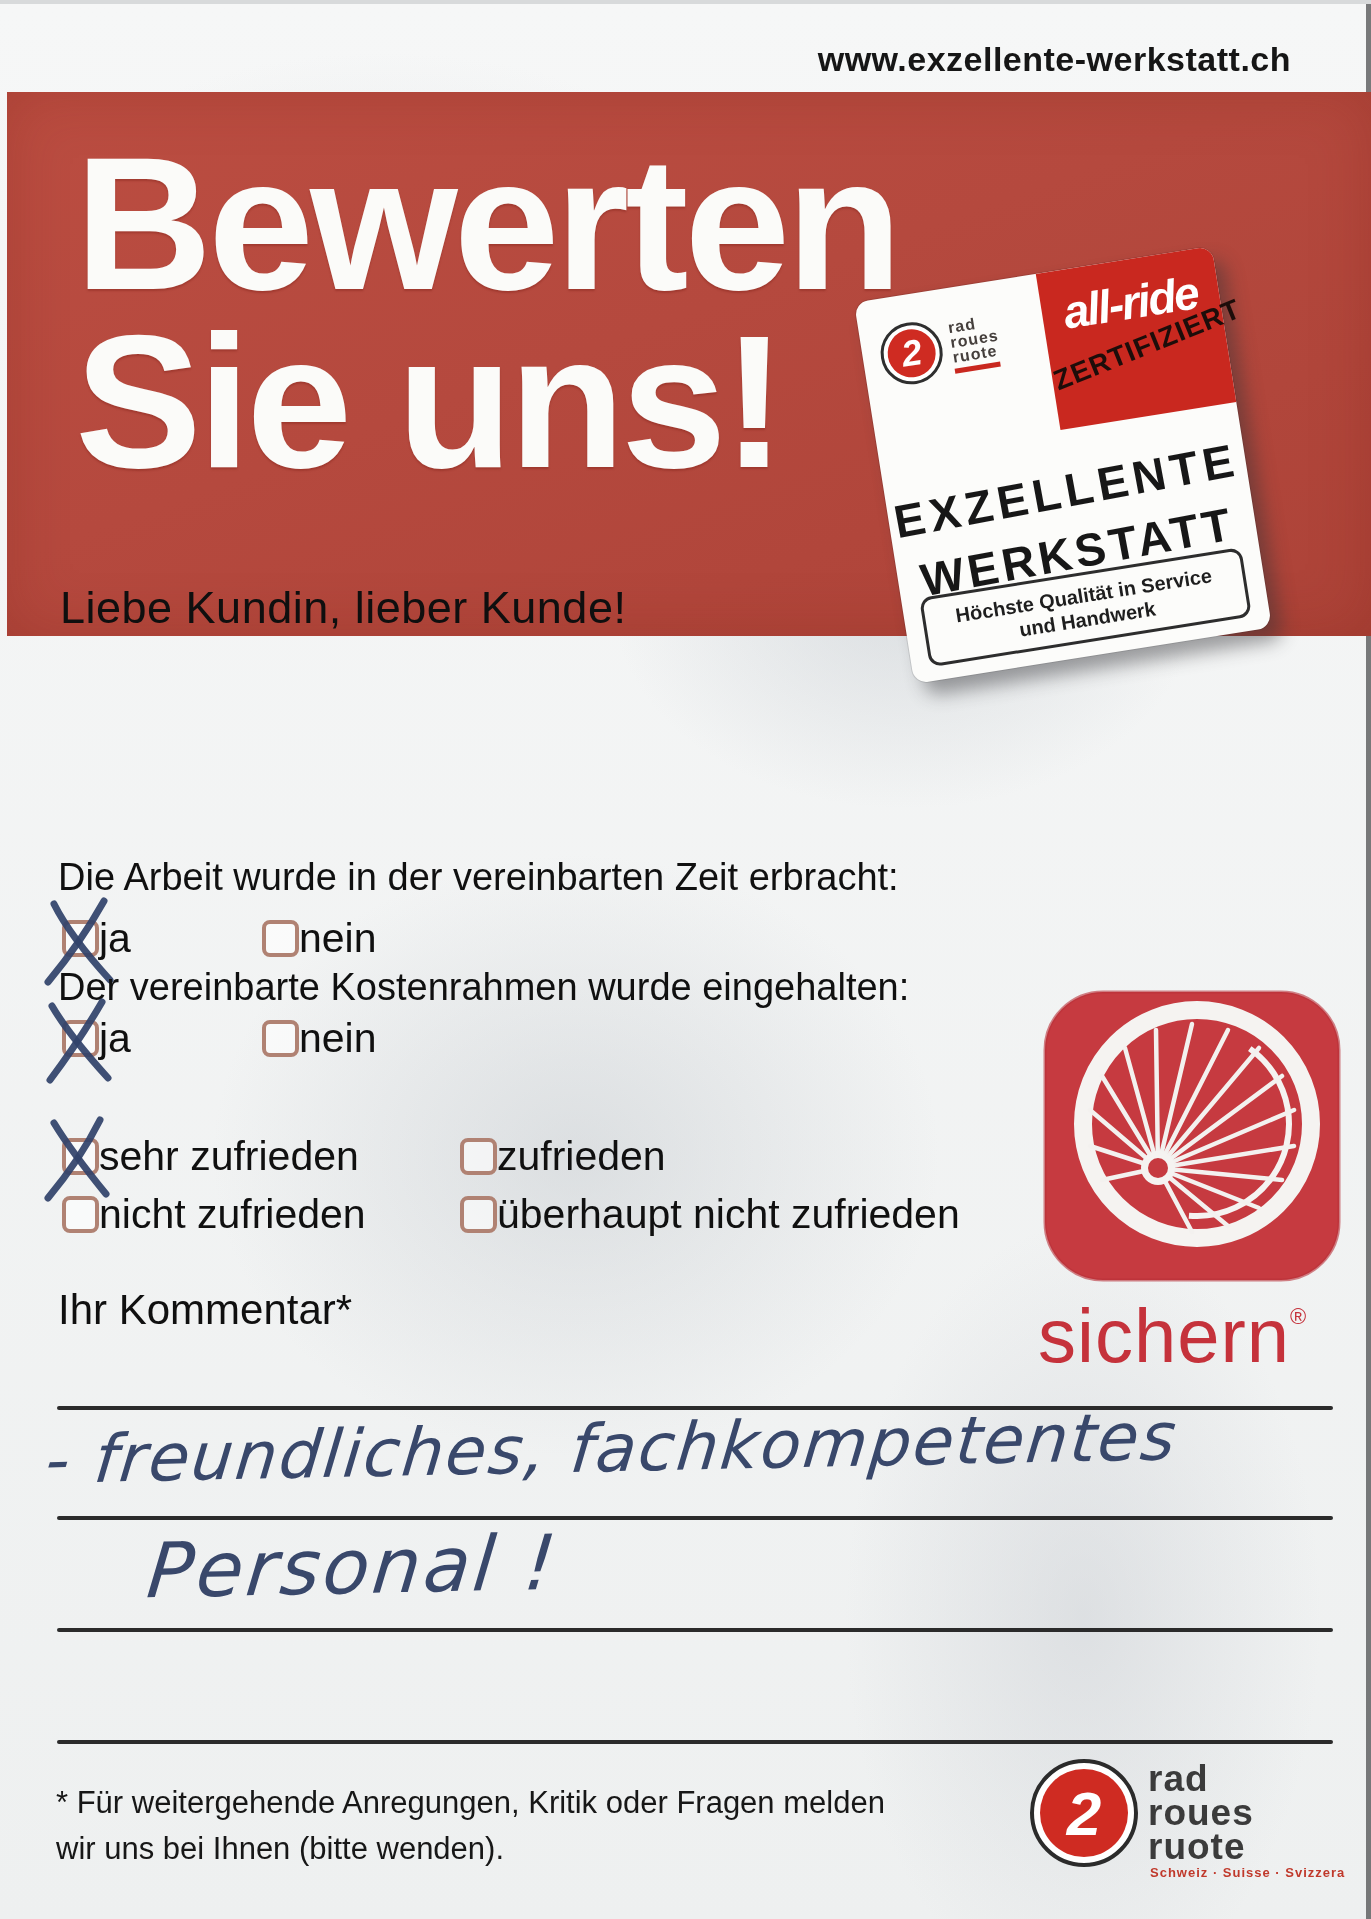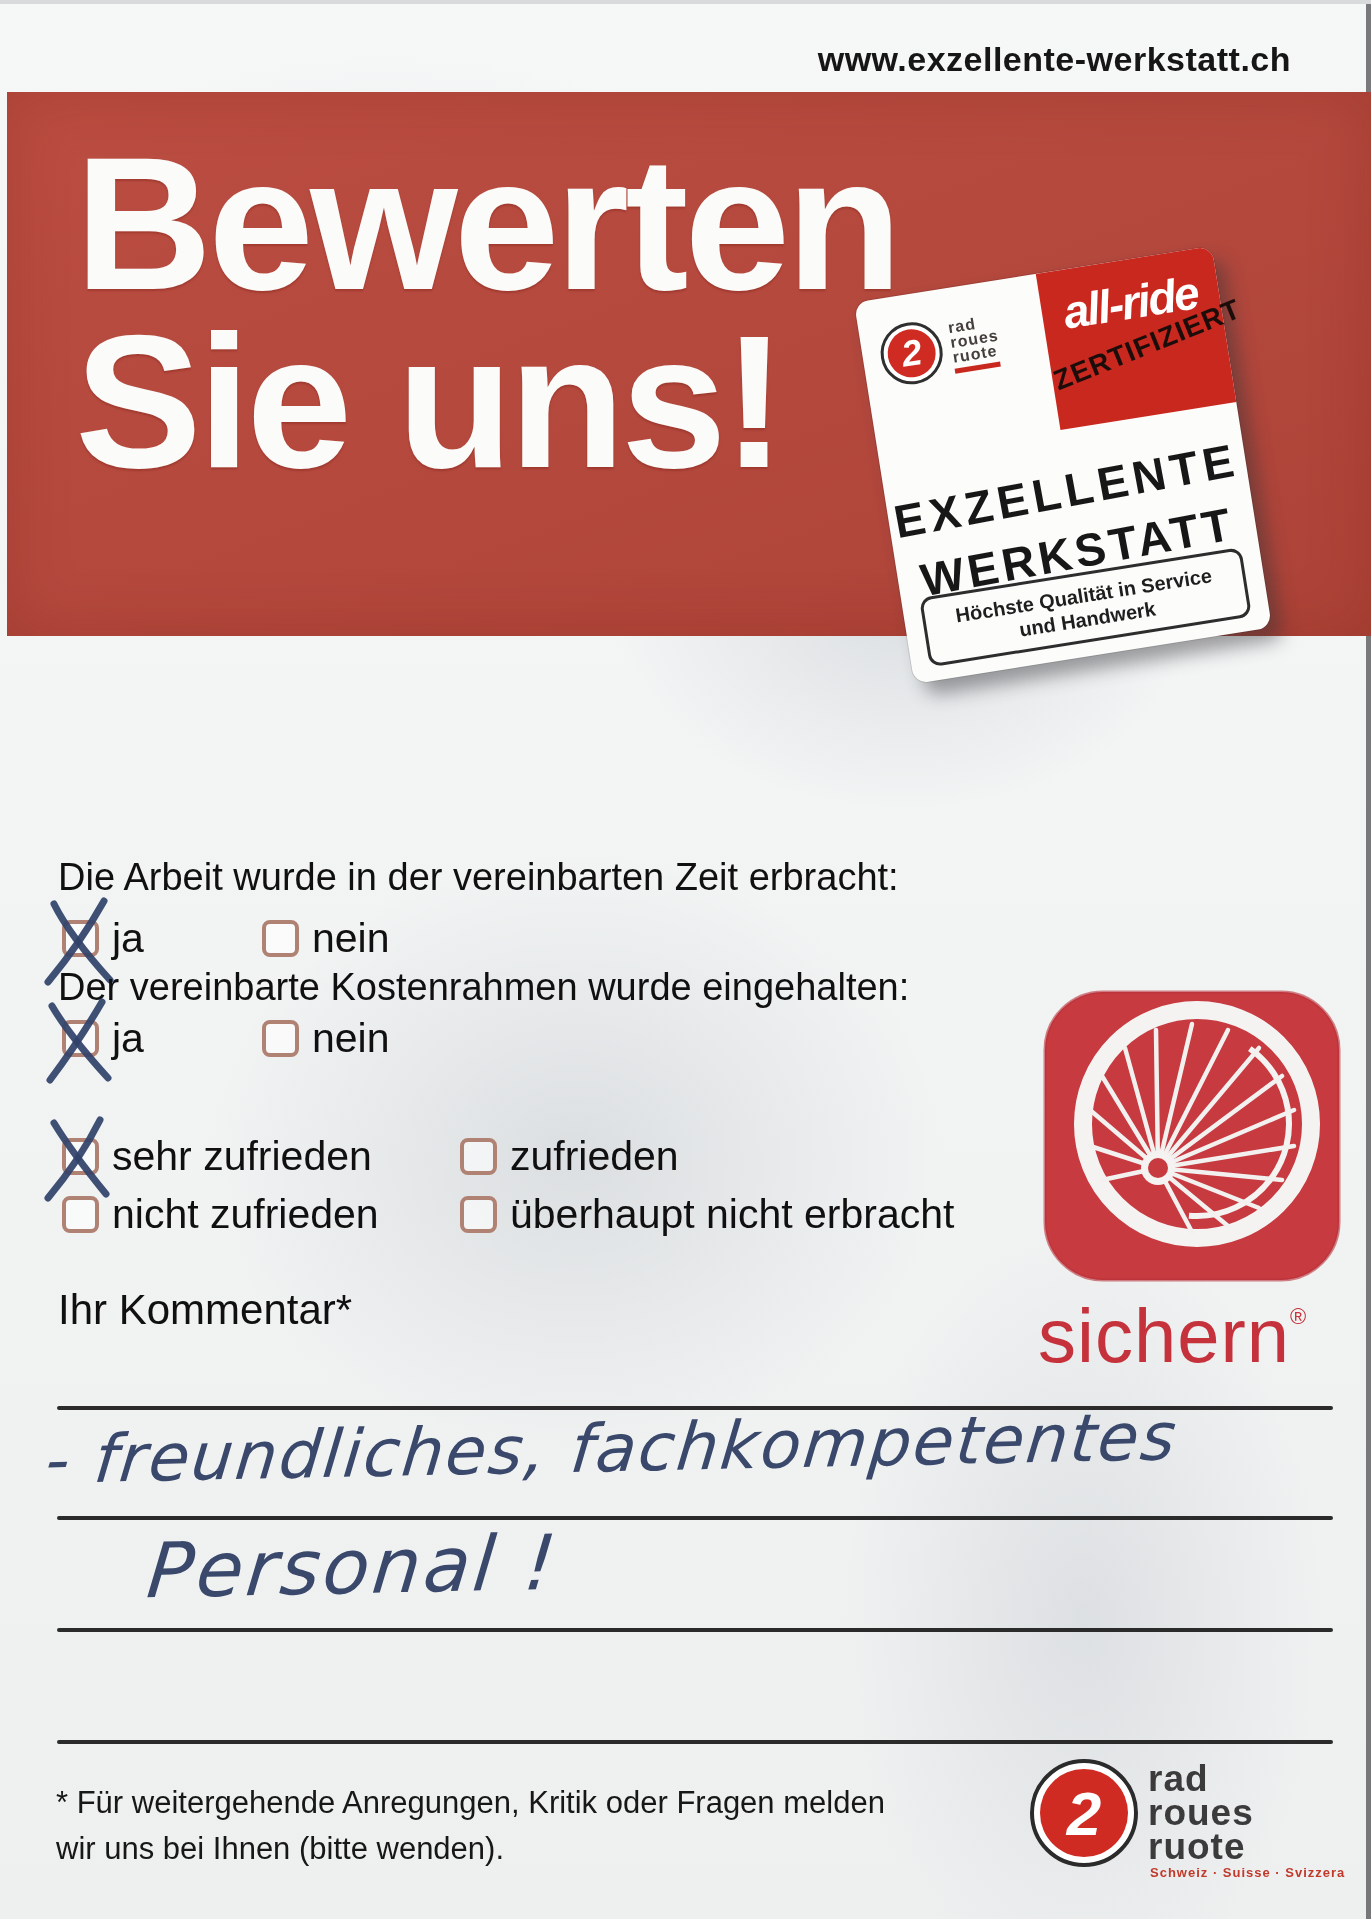--- a/index.html
+++ b/index.html
@@ -58,21 +58,21 @@
   .badge-sub { position:absolute; left:18px; right:18px; bottom:14px; height:70px;
     border:3px solid #2d2d2d; border-radius:12px; display:flex; flex-direction:column;
     align-items:center; justify-content:center; color:#1e1e1e;
     font-size:20px; line-height:24px; font-weight:bold; }
 
   
   .salutation { position:absolute; left:60px; top:578px; font-size:45px; color:#0f0f0f; letter-spacing:.5px; }
   .intro { position:absolute; left:60px; top:690px; font-size:38px; line-height:55px; color:#151515; }
 
   .q-text { position:absolute; left:58px; font-size:38px; color:#101010; }
-  .opt { position:absolute; display:inline-flex; align-items:center; gap:13px; height:56px; cursor:pointer;text-align:right; }
+  .opt { position:absolute; display:inline-flex; align-items:center; height:56px; cursor:pointer;text-align:right; }
   .cbwrap { position:relative; width:37px; height:37px; flex:0 0 auto; }
   .cb { position:absolute; inset:0; border:4px solid #b08273; border-radius:8px; background:rgba(255,255,255,.6); }
   .opt-label { font-size:41px; color:#101010; }
   .xsvg { position:absolute; left:-20px; top:-24px; width:76px; height:92px; pointer-events:none; }
   .xsvg path { stroke:#31436a; stroke-width:7; fill:none; stroke-linecap:round; opacity:.93; }
 
   
   .velothek-wheel { position:absolute; left:1042px; top:986px; width:300px; height:292px; }
   .velothek-word { position:absolute; left:1038px; top:1288px; font-size:76px; color:#c5323b; letter-spacing:1px; }
   .velothek-word sup { font-size:22px; vertical-align:38px; }
@@ -130,20 +130,21 @@
     <div class="badge-title">
       <div class="t1">EXZELLENTE</div>
       <div class="t2">WERKSTATT</div>
     </div>
     <div class="badge-sub">
       <div>Höchste Qualität in Service</div>
       <div>und Handwerk</div>
     </div>
   </div>
 
+  <div class="salutation">Liebe Kundin, lieber Kunde!</div>
 
   <div class="q-text" style="top:852px">Die Arbeit wurde in der vereinbarten Zeit erbracht:</div>
   <div class="opt" style="left:62px; top:906px">
     <span class="cbwrap">
       <span class="cb"></span>
       <svg class="xsvg" viewBox="0 0 76 92">
         <path d="M12 8 C 24 32, 48 62, 68 84"></path>
         <path d="M62 5 C 48 30, 26 62, 6 86"></path>
       </svg>
     </span>
@@ -193,21 +194,21 @@
   <div class="opt" style="left:62px; top:1182px">
     <span class="cbwrap">
         <span class="cb"></span>
       </span>
     <span class="opt-label">nicht zufrieden</span>
   </div>
   <div class="opt" style="left:460px; top:1182px">
     <span class="cbwrap">
         <span class="cb"></span>
       </span>
-    <span class="opt-label">überhaupt nicht erbracht</span>
+    <span class="opt-label">überhaupt nicht zufrieden</span>
   </div>
 
   <svg class="velothek-wheel" viewBox="0 0 300 292">
     <rect x="3" y="2" width="294" height="288" rx="58" fill="#c63a40"></rect>
     <rect x="3" y="2" width="294" height="288" rx="58" fill="none" stroke="#b93038" stroke-width="3" opacity=".6"></rect>
     <circle cx="155" cy="134" r="114" fill="none" stroke="#f5f3f1" stroke-width="18"></circle>
     <circle cx="155" cy="134" r="92" fill="none" stroke="#f5f3f1" stroke-width="6" pathLength="360" stroke-dasharray="150 210" transform="rotate(-55 155 134)"></circle>
     <g stroke="#f3f1ef" stroke-width="4.5" stroke-linecap="round">
       <line x1="116" y1="178" x2="150" y2="242"></line>
       <line x1="116" y1="178" x2="186" y2="236"></line>

